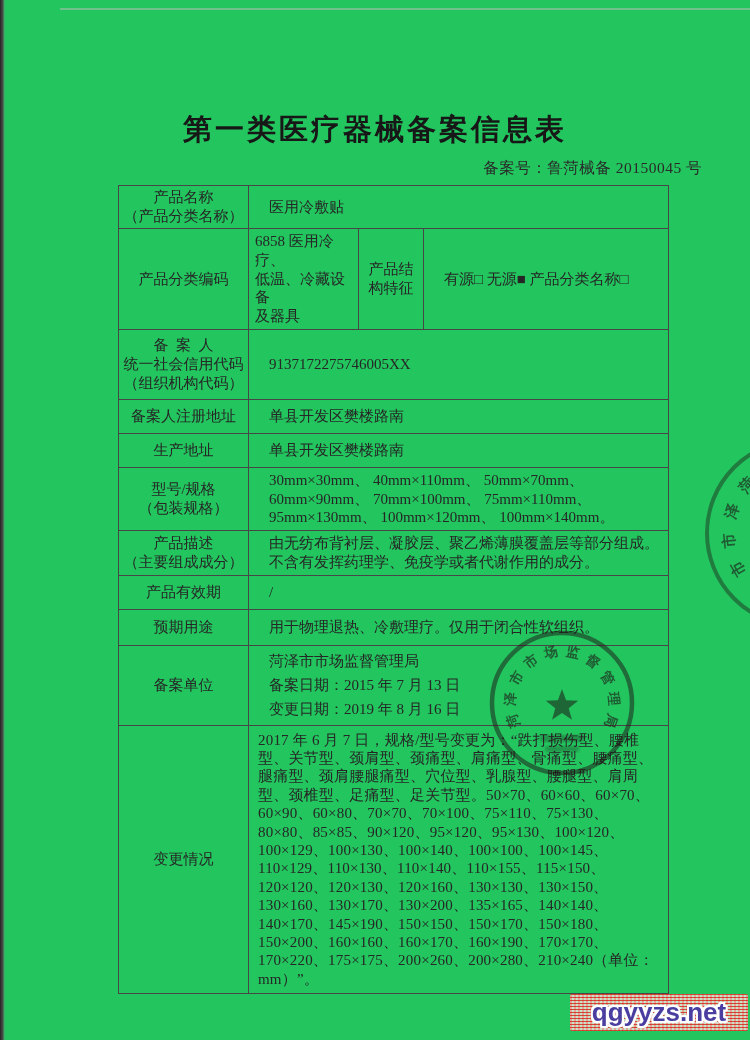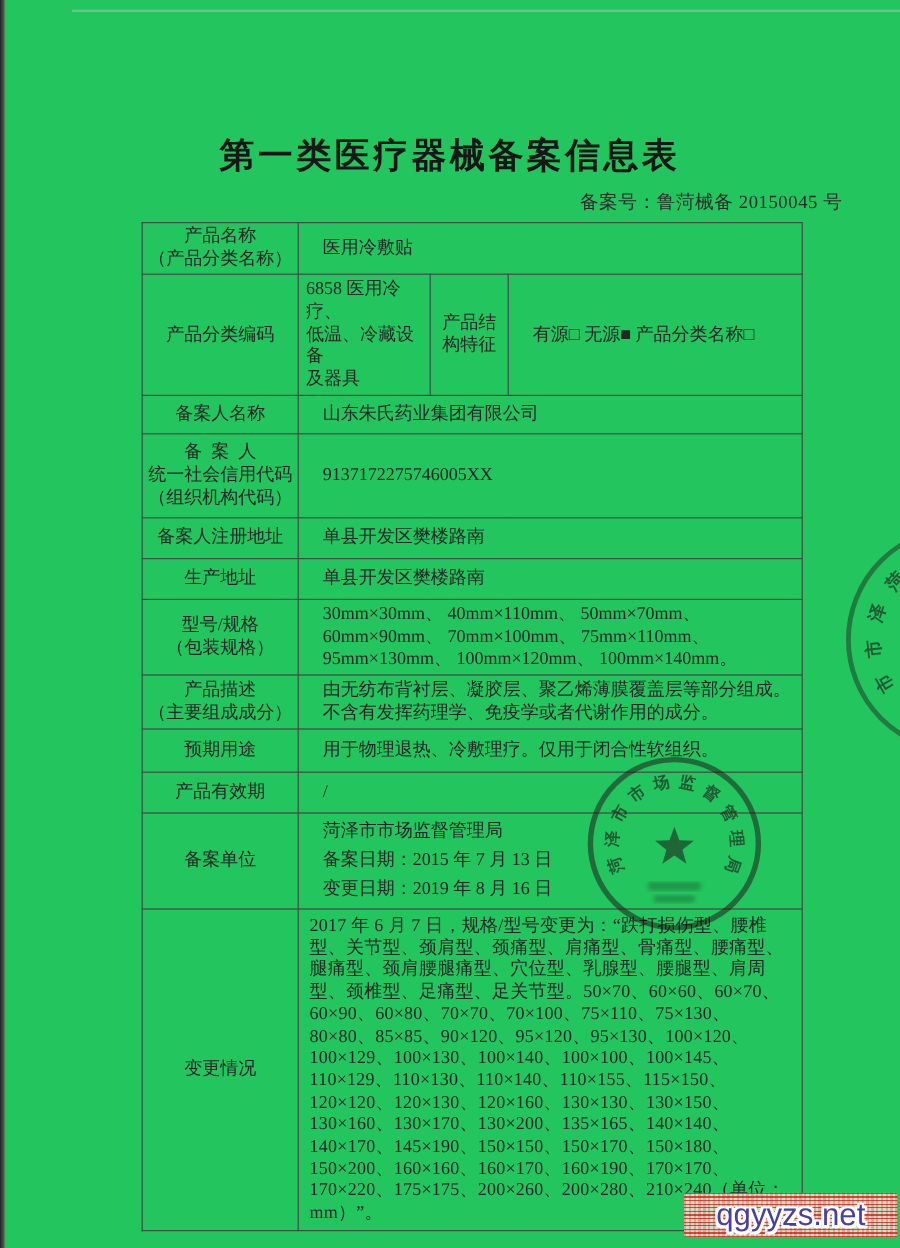--- a/index.html
+++ b/index.html
@@ -37,21 +37,21 @@
   .watermark{
     position:absolute;left:570px;top:994px;width:178px;height:37px;
     display:flex;align-items:center;justify-content:center;
     background:
       repeating-linear-gradient(0deg, rgba(220,55,44,.85) 0 1px, rgba(255,240,238,.55) 1px 3px),
       repeating-linear-gradient(90deg, rgba(220,55,44,.9) 0 2px, rgba(255,228,226,.45) 2px 4px);
     border-radius:2px;
   }
   .watermark span{
     font-family:"Liberation Sans","DejaVu Sans",sans-serif;
-    font-weight:normal;font-size:26px;letter-spacing:0;
+    font-weight:bold;font-size:26px;letter-spacing:0;
     color:#4a3fa0;
     text-shadow:-2px 0 #fff,2px 0 #fff,0 -2px #fff,0 2px #fff,
                 -2px -2px #fff,2px -2px #fff,-2px 2px #fff,2px 2px #fff;
   }
 </style>
 </head>
 <body>
 
 <div class="page">
   <div class="scan-edge-left"></div>
@@ -75,24 +75,20 @@
     </tr>
     <tr style="height:56px">
       <td class="lbl">产品分类编码</td>
       <td class="val pre" style="padding-left:6px">6858 医用冷疗、
 低温、冷藏设备
 及器具</td>
       <td class="lbl pre">产品结
 构特征</td>
       <td class="val">有源□  无源■  产品分类名称□</td>
     </tr>
-    <tr style="height:32px">
-      <td class="lbl">备案人名称</td>
-      <td class="val" colspan="3">山东朱氏药业集团有限公司</td>
-    </tr>
     <tr style="height:70px">
       <td class="lbl pre">备  案  人
 统一社会信用代码
 （组织机构代码）</td>
       <td class="val" colspan="3">9137172275746005XX</td>
     </tr>
     <tr style="height:34px">
       <td class="lbl">备案人注册地址</td>
       <td class="val" colspan="3">单县开发区樊楼路南</td>
     </tr>
@@ -103,27 +99,27 @@
     <tr style="height:62px">
       <td class="lbl pre">型号/规格
 （包装规格）</td>
       <td class="val" colspan="3">30mm×30mm、 40mm×110mm、 50mm×70mm、 60mm×90mm、 70mm×100mm、 75mm×110mm、 95mm×130mm、 100mm×120mm、 100mm×140mm。</td>
     </tr>
     <tr style="height:44px">
       <td class="lbl pre">产品描述
 （主要组成成分）</td>
       <td class="val" colspan="3">由无纺布背衬层、凝胶层、聚乙烯薄膜覆盖层等部分组成。不含有发挥药理学、免疫学或者代谢作用的成分。</td>
     </tr>
+    <tr style="height:34px">
+      <td class="lbl">产品有效期</td>
+      <td class="val" colspan="3">/</td>
+    </tr>
     <tr style="height:36px">
       <td class="lbl">预期用途</td>
       <td class="val" colspan="3">用于物理退热、冷敷理疗。仅用于闭合性软组织。</td>
-    </tr>
-    <tr style="height:34px">
-      <td class="lbl">产品有效期</td>
-      <td class="val" colspan="3">/</td>
     </tr>
     <tr style="height:80px">
       <td class="lbl">备案单位</td>
       <td class="val preline right3" colspan="3">菏泽市市场监督管理局
 备案日期：2015 年 7 月 13 日
 变更日期：2019 年 8 月 16 日</td>
     </tr>
     <tr style="height:229px">
       <td class="lbl">变更情况</td>
       <td class="val changes" colspan="3">2017 年 6 月 7 日，规格/型号变更为：“跌打损伤型、腰椎型、关节型、颈肩型、颈痛型、肩痛型、骨痛型、腰痛型、腿痛型、颈肩腰腿痛型、穴位型、乳腺型、腰腿型、肩周型、颈椎型、足痛型、足关节型。50×70、60×60、60×70、60×90、60×80、70×70、70×100、75×110、75×130、80×80、85×85、90×120、95×120、95×130、100×120、100×129、100×130、100×140、100×100、100×145、110×129、110×130、110×140、110×155、115×150、120×120、120×130、120×160、130×130、130×150、130×160、130×170、130×200、135×165、140×140、140×170、145×190、150×150、150×170、150×180、150×200、160×160、160×170、160×190、170×170、170×220、175×175、200×260、200×280、210×240（单位：mm）”。</td>

